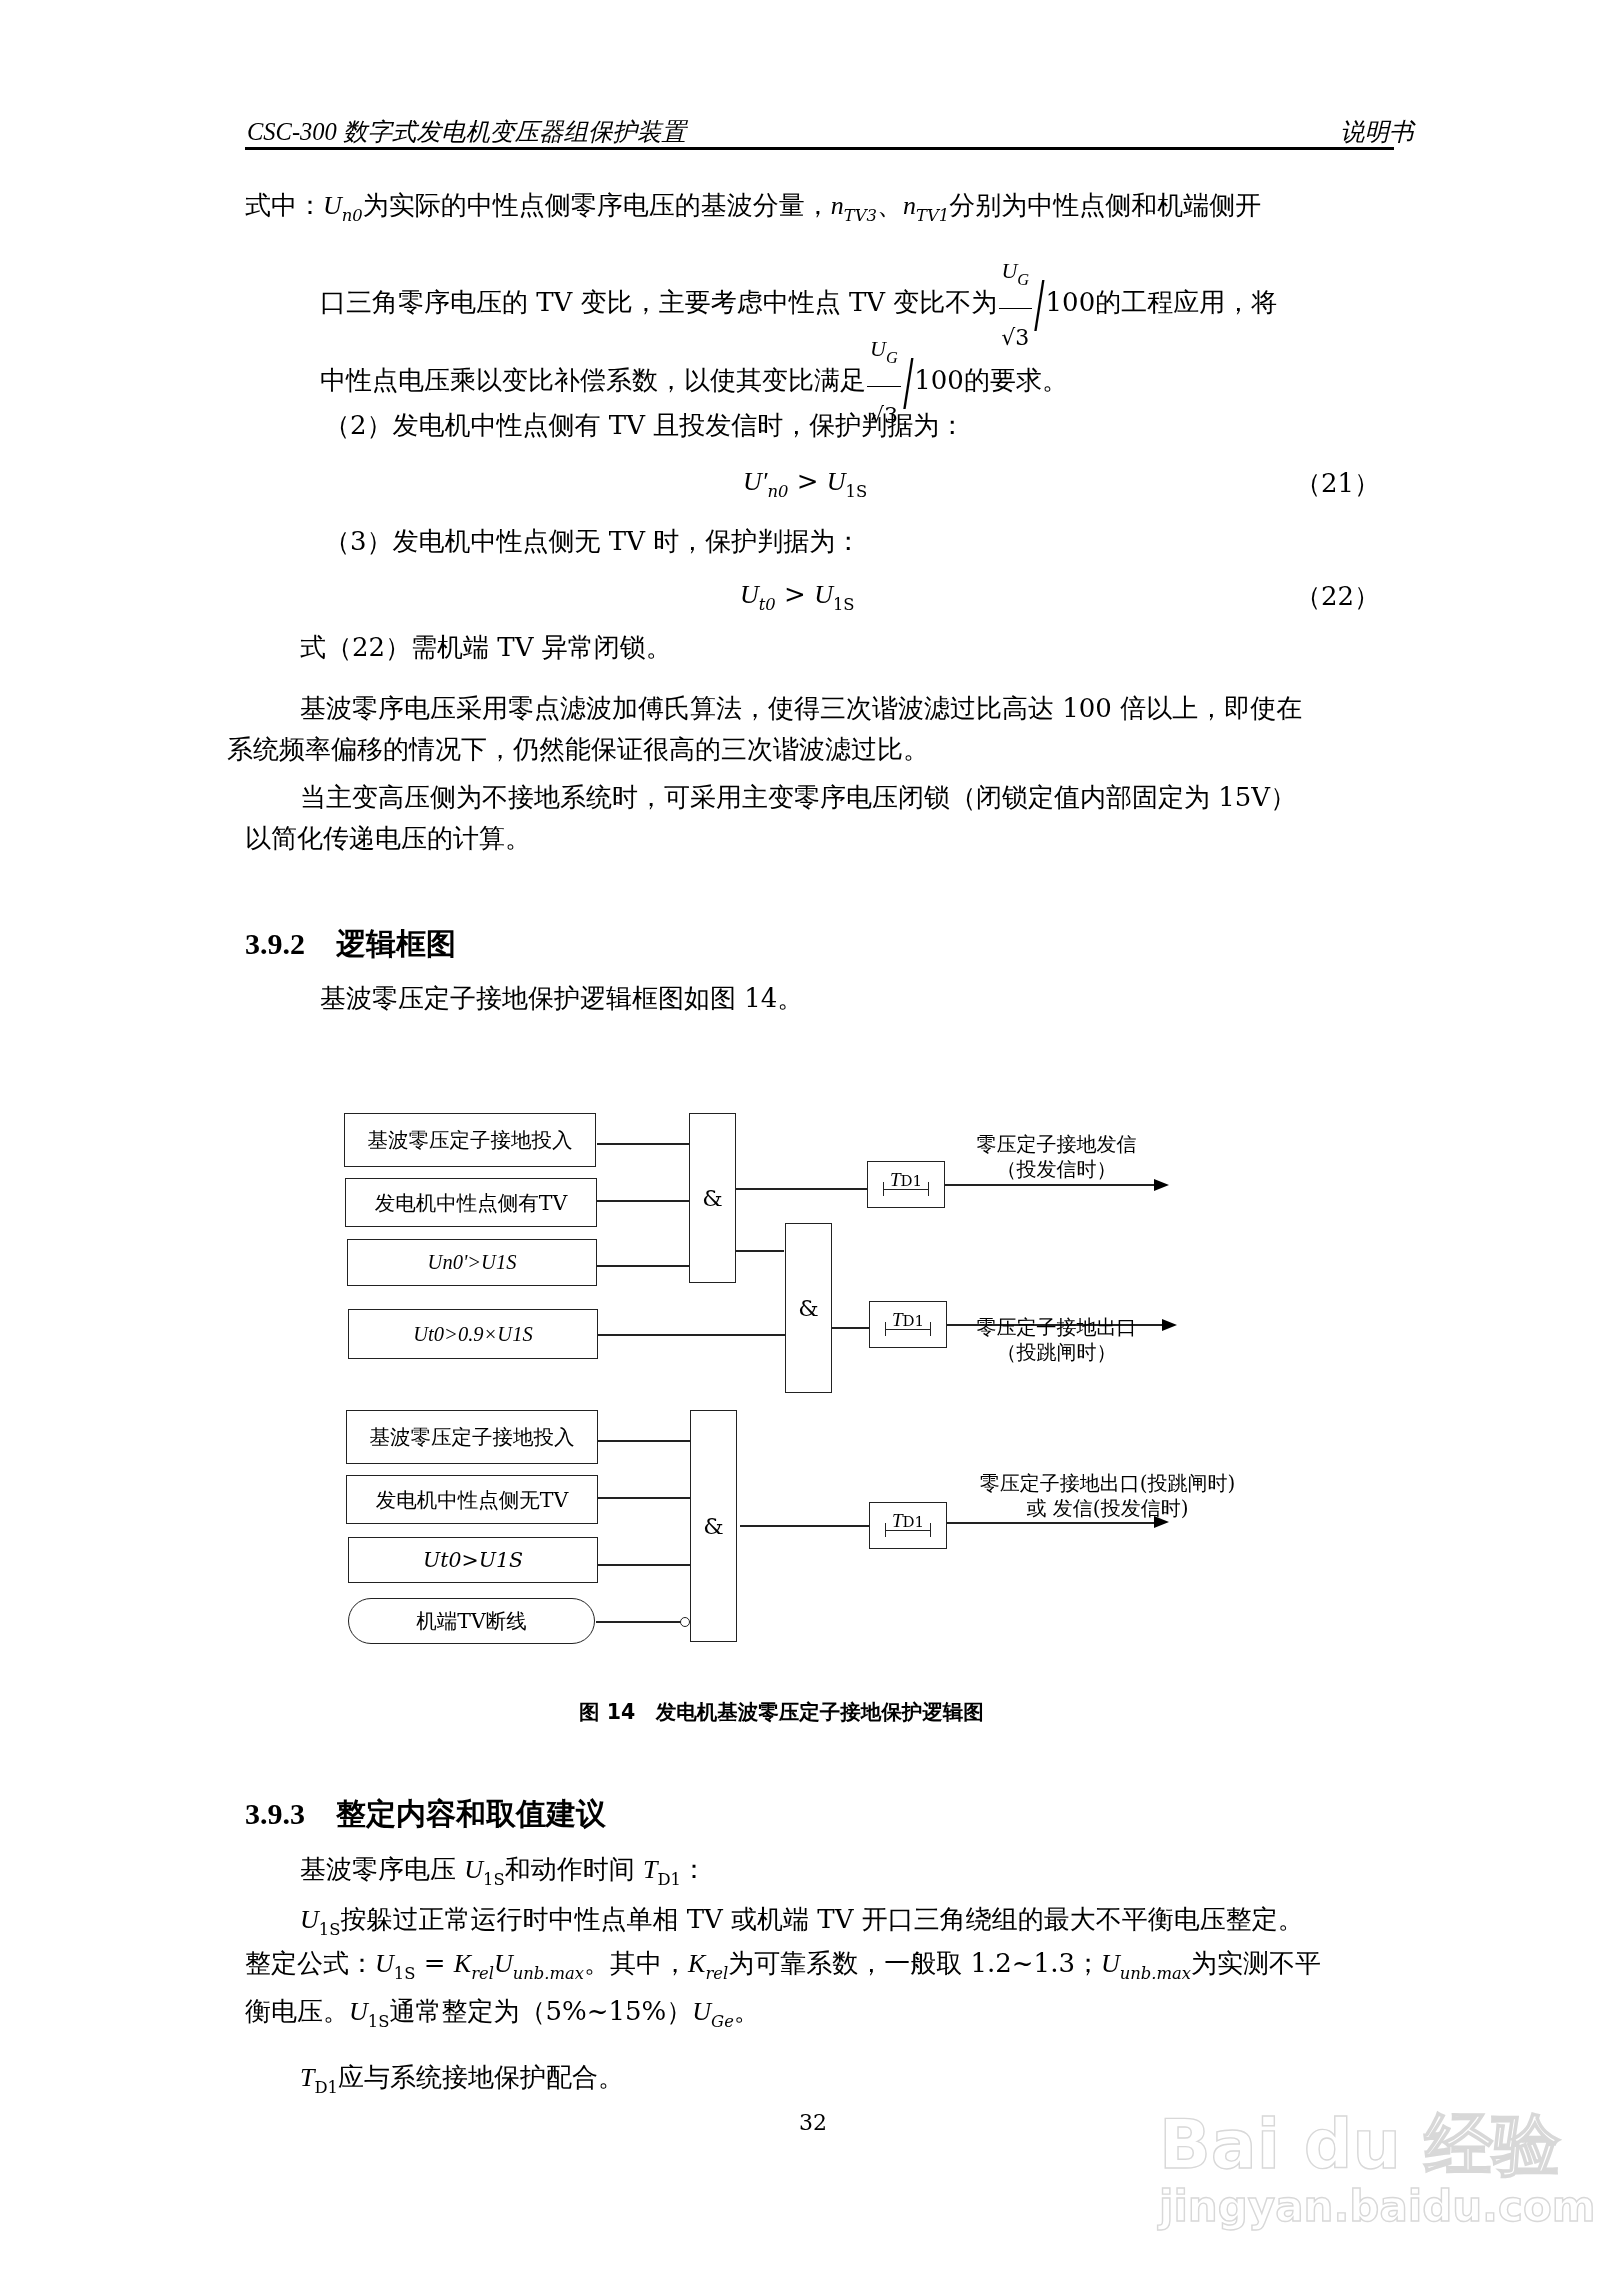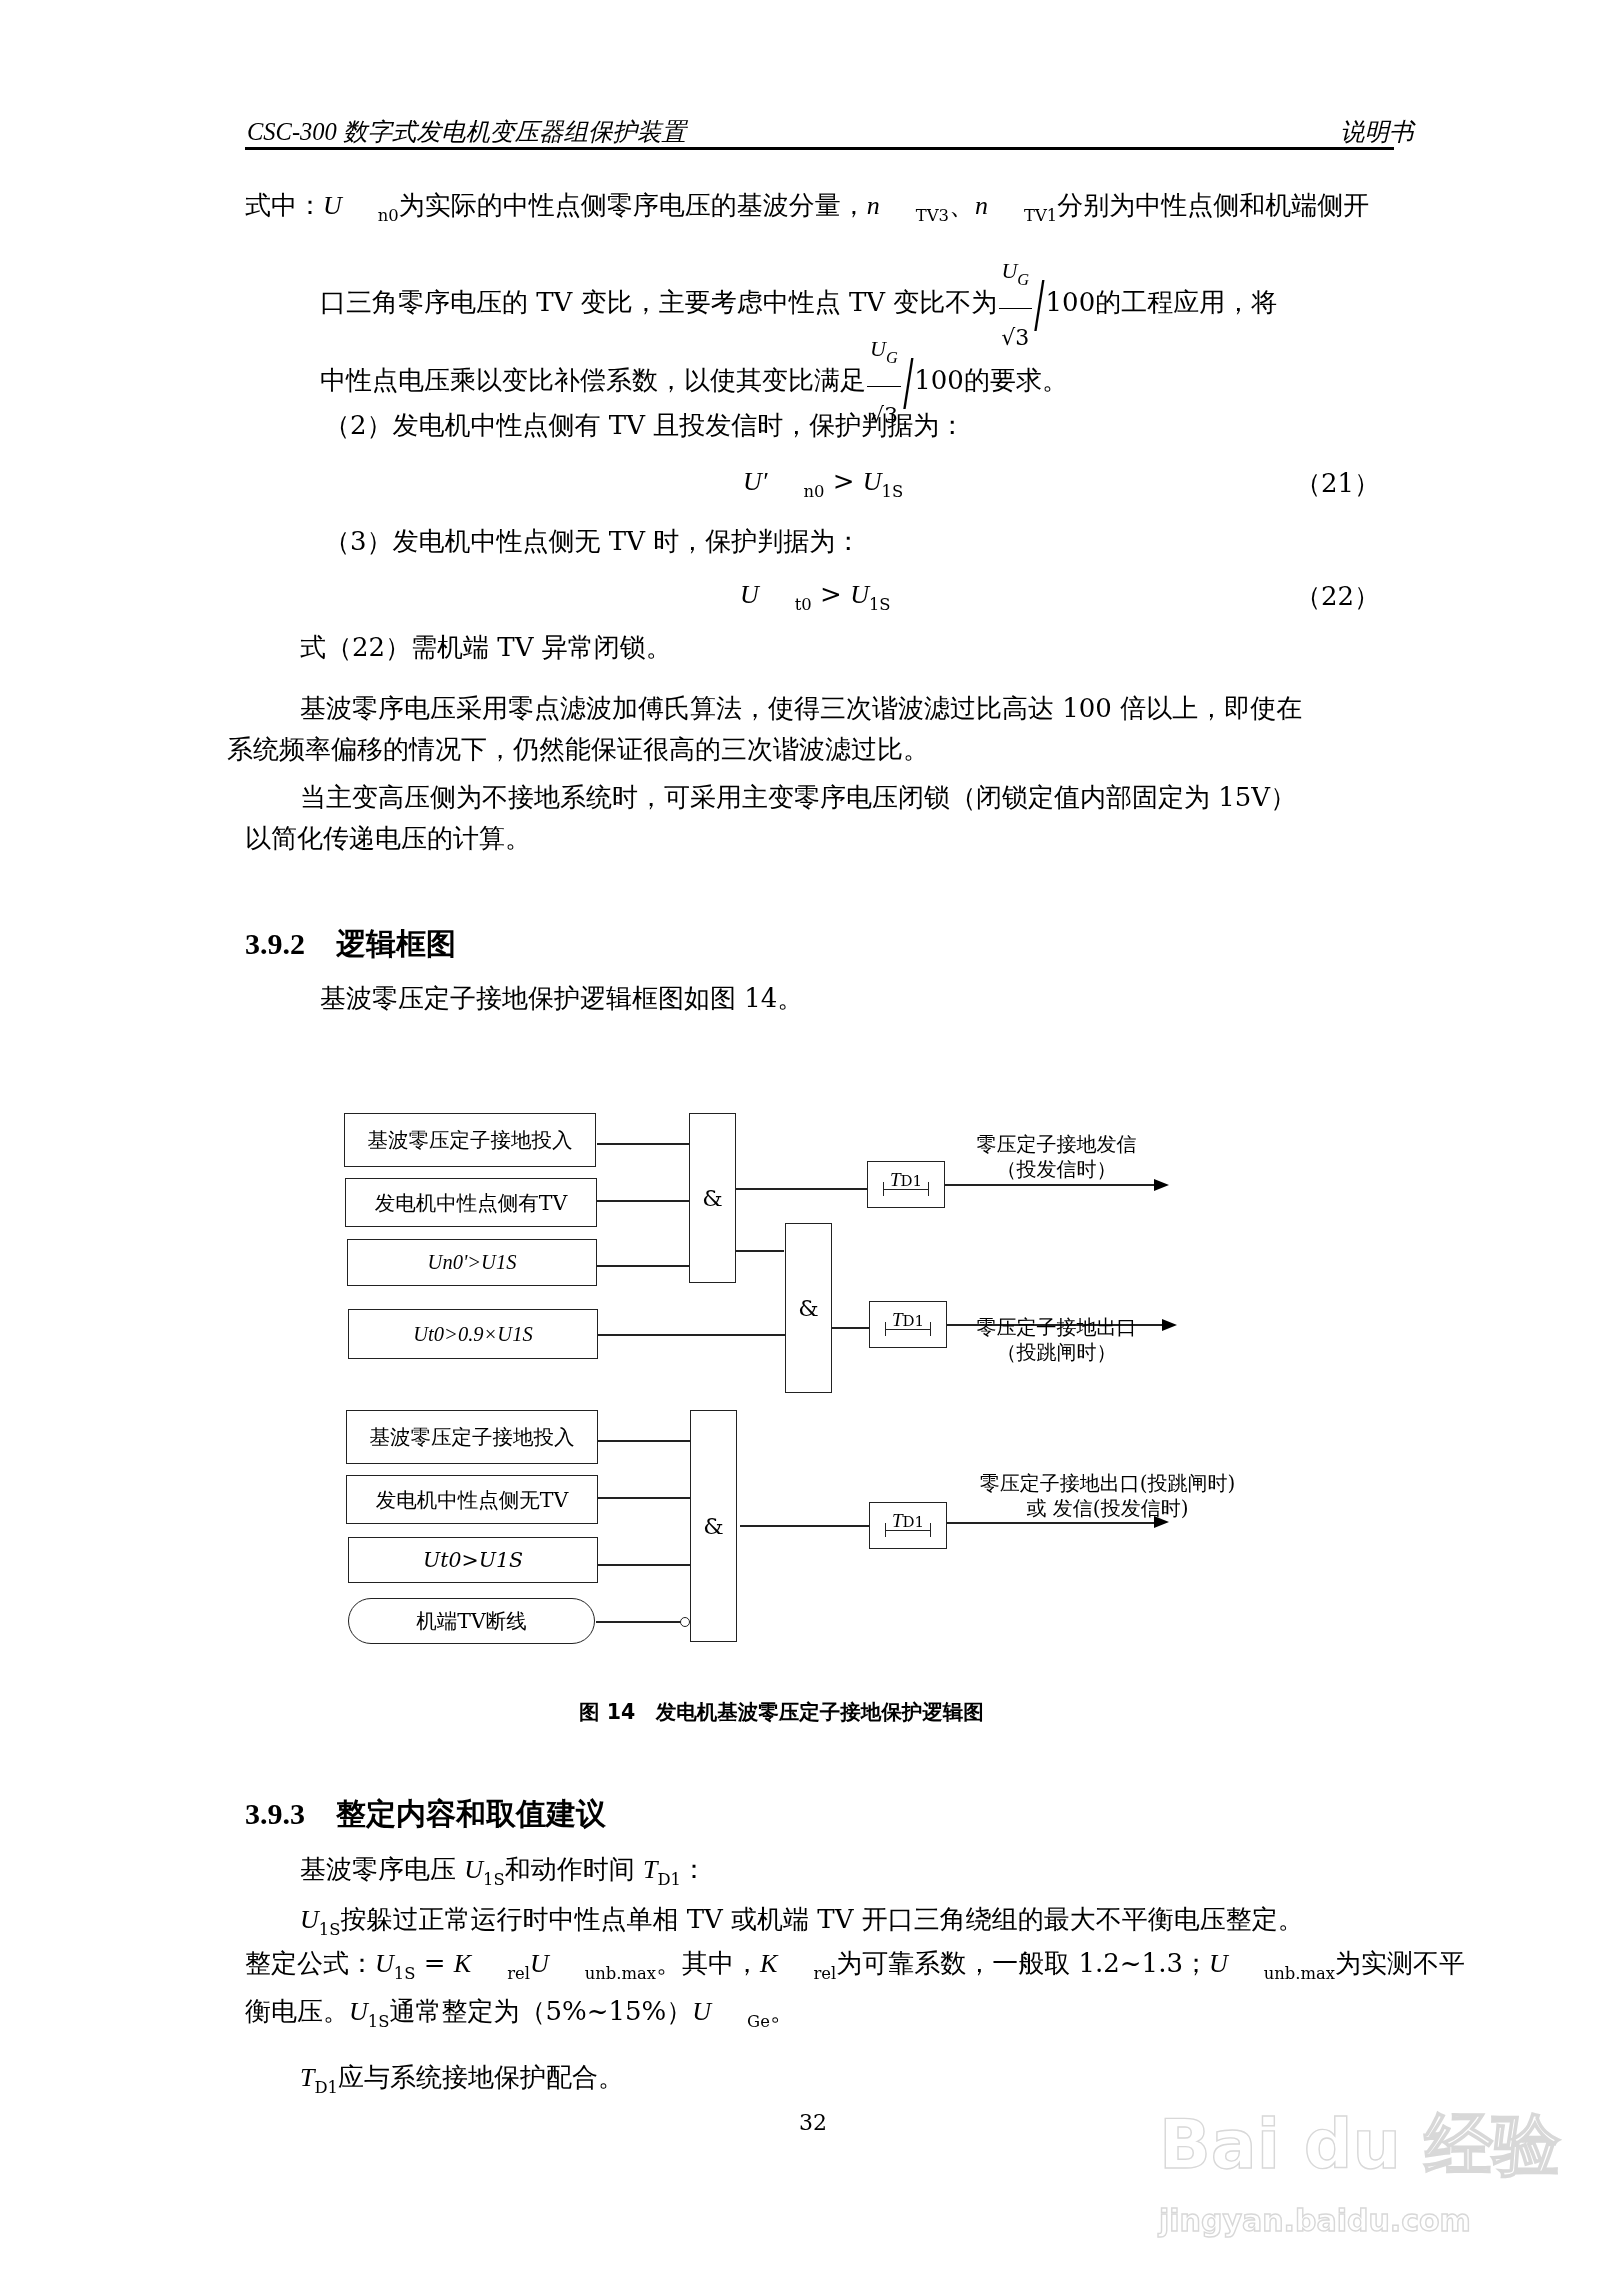--- a/index.html
+++ b/index.html
@@ -3,21 +3,21 @@
 <meta charset="utf-8">
 <style>
   html,body{margin:0;padding:0;background:#fff;}
   body{width:1623px;height:2295px;position:relative;overflow:hidden;font-family:"DejaVu Serif","Liberation Serif",serif;color:#000;}
   .abs{position:absolute;white-space:nowrap;}
   .hdr{font-family:"Liberation Serif","DejaVu Serif",serif;font-style:italic;font-size:24.5px;top:115px;}
   .rule{position:absolute;left:245px;width:1149px;background:#000;}
   .p{position:absolute;font-size:26px;line-height:1;white-space:nowrap;}
   .i{font-style:italic;font-family:"Liberation Serif",serif;}
   sub{font-size:16.4px;vertical-align:-6.8px;}
-  sub.i2{margin-left:36px;}
+  sub.i2{font-style:italic;}
   .h2{position:absolute;font-family:Liberation Serif, serif;font-weight:bold;font-size:30px;white-space:nowrap;}
   .eqn{position:absolute;font-size:26px;white-space:nowrap;}
   .frac{display:inline-block;vertical-align:middle;text-align:center;font-size:22px;margin:0 1.4px;}
   .frac .num{display:block;border-bottom:1.4px solid #000;padding:0 2.7px;font-style:italic;font-family:"Liberation Serif",serif;}
   .frac .den{display:block;}
   .slash{display:inline-block;font-size:61px;line-height:1;vertical-align:middle;transform:scaleX(0.5);margin:0 -4.1px;font-weight:100;}
   .box{position:absolute;border:1.7px solid #222;box-sizing:border-box;display:flex;align-items:center;justify-content:center;font-size:20.5px;background:#fff;}
   .round{border-radius:24.5px;}
   .gate{position:absolute;border:1.7px solid #222;box-sizing:border-box;display:flex;align-items:center;justify-content:center;font-size:23px;background:#fff;}
   .td{position:absolute;border:1.7px solid #222;box-sizing:border-box;background:#fff;}
@@ -155,14 +155,14 @@
 <div class="p" style="left:245px;top:1998px;">
   <span>衡电压。</span><span class="i">U</span><sub>1S</sub><span>通常整定为（5%~15%）</span><span class="i">U</span><sub class="i2">Ge</sub><span>。</span>
 </div>
 <div class="p" style="left:300px;top:2064px;">
   <span class="i">T</span><sub>D1</sub><span>应与系统接地保护配合。</span>
 </div>
 
 <div class="abs" style="left:799px;top:2110px;font-size:22px;">32</div>
 
 <div class="wm" style="left:1159px;top:2100px;font-size:68px;">Bai du 经验</div>
-<div class="wm" style="left:1159px;top:2182px;font-size:30px;margin-top:21px;">jingyan.baidu.com</div>
+<div class="wm" style="left:1159px;top:2182px;font-size:42px;">jingyan.baidu.com</div>
 
 
 </body></html>

